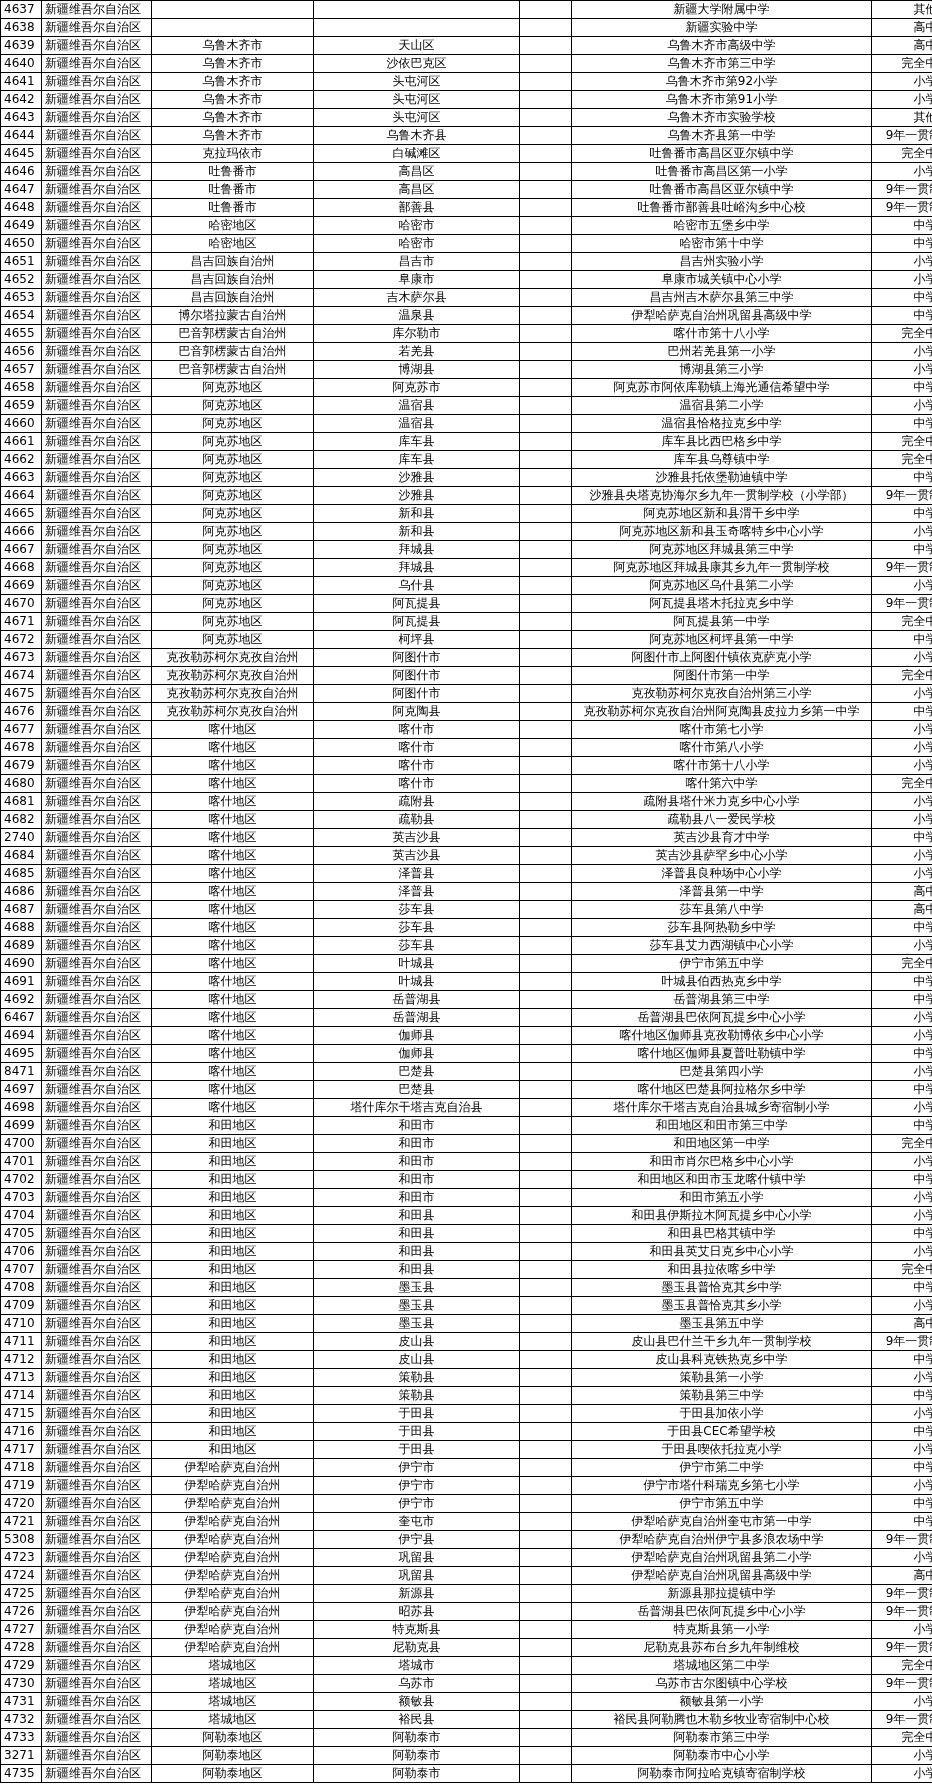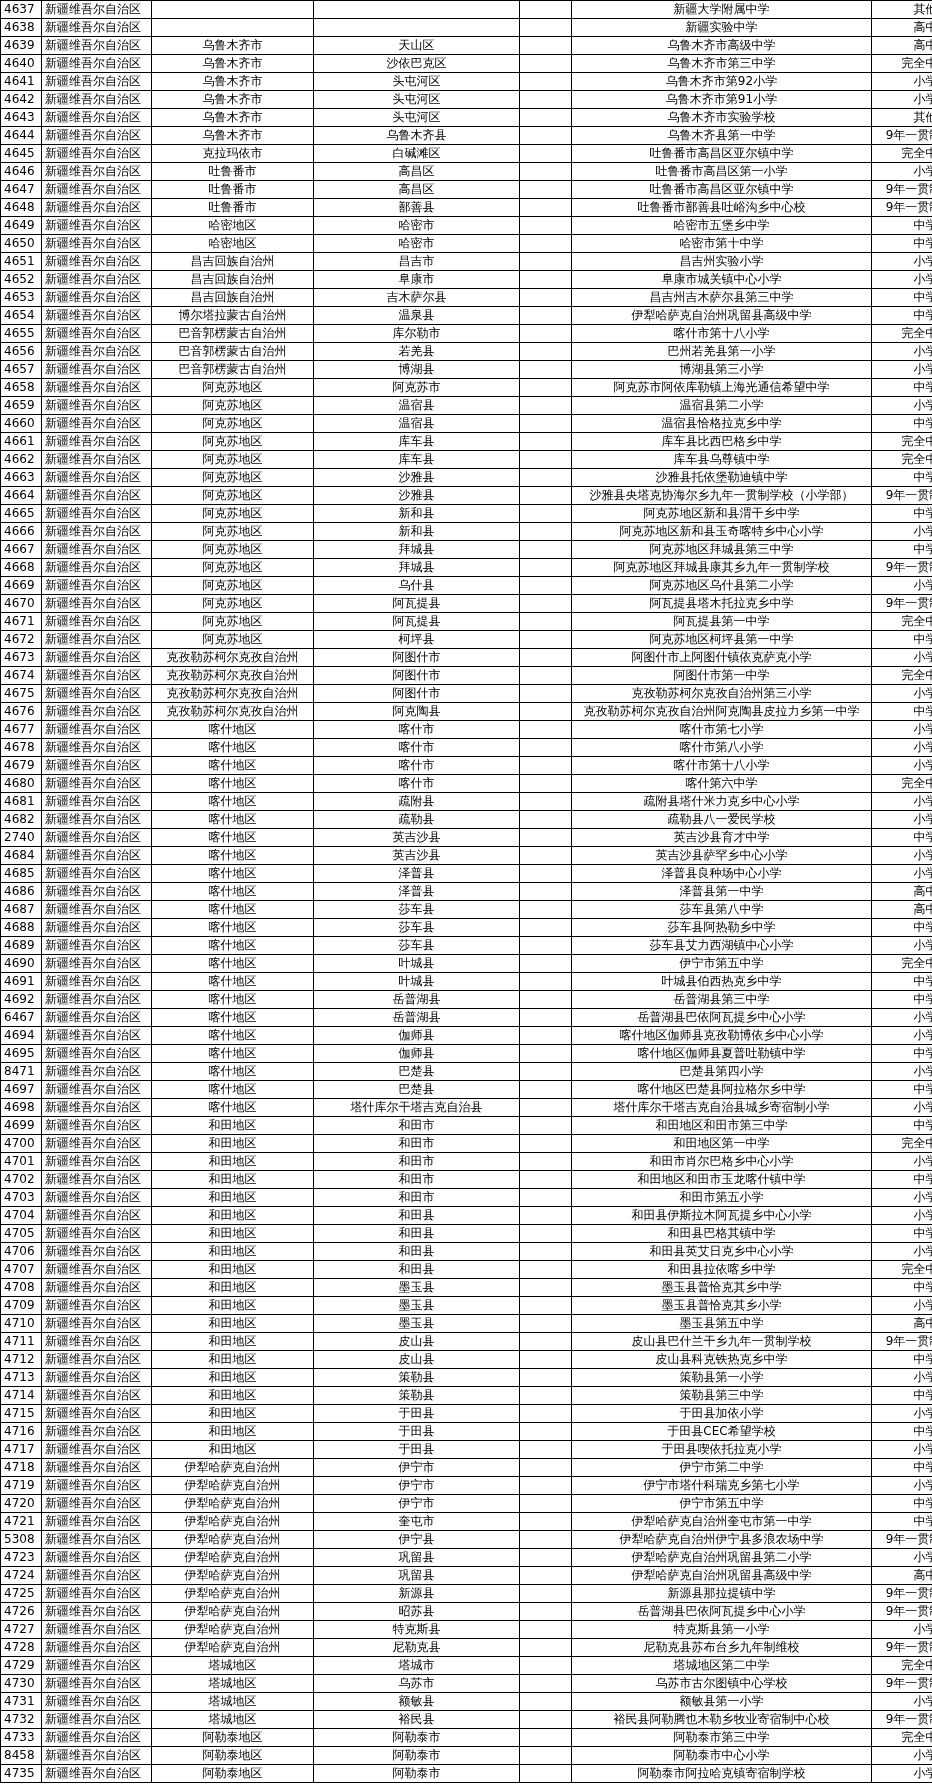--- a/index.html
+++ b/index.html
@@ -913,21 +913,21 @@
       <tr>
         <td class="c-id">4733</td>
         <td class="c-prov">新疆维吾尔自治区</td>
         <td class="c-city">阿勒泰地区</td>
         <td class="c-county">阿勒泰市</td>
         <td class="c-empty"></td>
         <td class="c-school">阿勒泰市第三中学</td>
         <td class="c-type">完全中学</td>
       </tr>
       <tr>
-        <td class="c-id">8458</td>
+        <td class="c-id">3271</td>
         <td class="c-prov">新疆维吾尔自治区</td>
         <td class="c-city">阿勒泰地区</td>
         <td class="c-county">阿勒泰市</td>
         <td class="c-empty"></td>
         <td class="c-school">阿勒泰市中心小学</td>
         <td class="c-type">小学</td>
       </tr>
       <tr>
         <td class="c-id">4735</td>
         <td class="c-prov">新疆维吾尔自治区</td>

